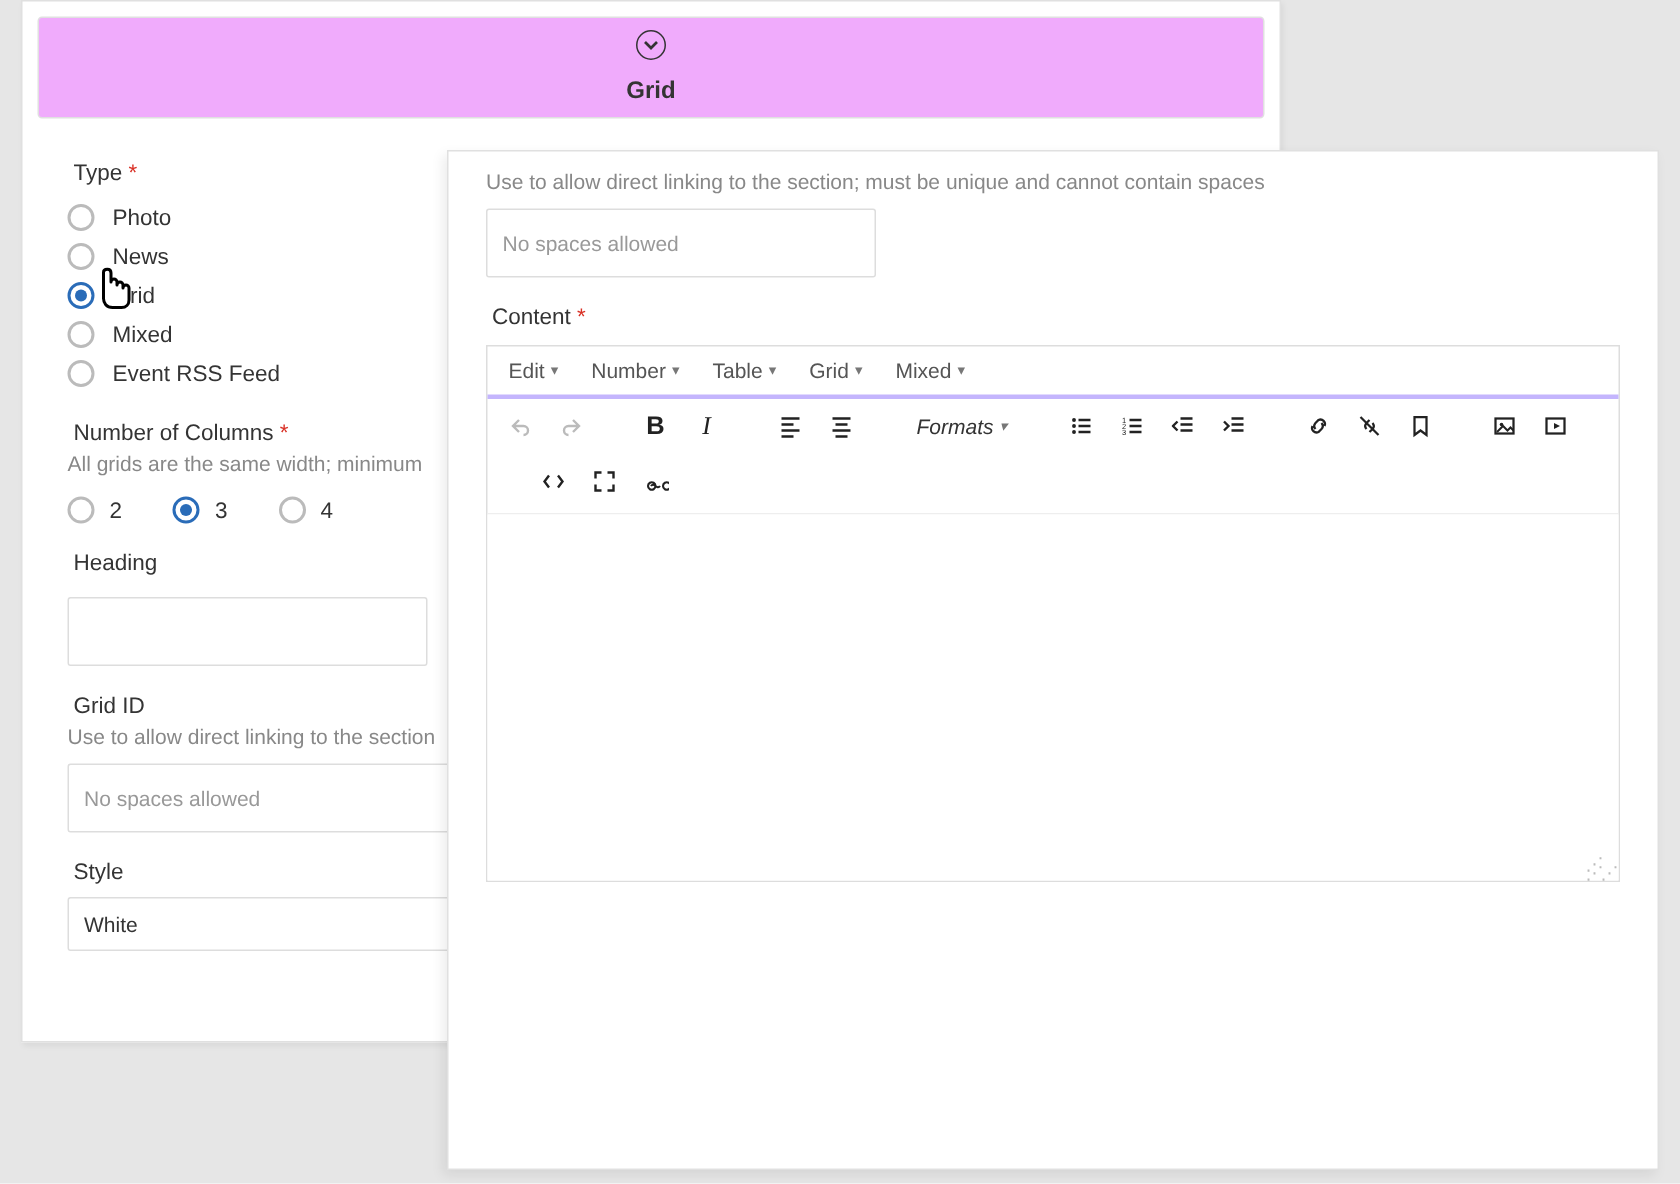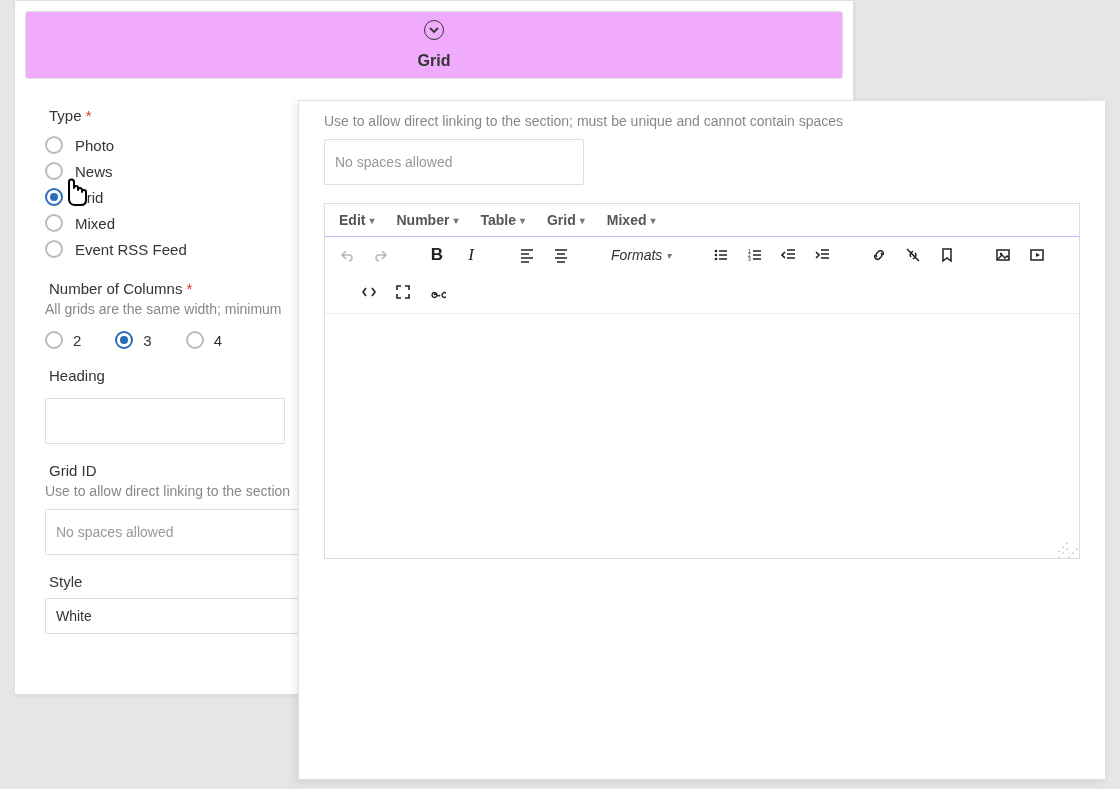--- a/index.html
+++ b/index.html
@@ -88,22 +88,21 @@
   .cursor svg { width: 40px; height: 40px; }
 
   
   .editor-wrap {
     border: 1px solid #ddd;
     margin-top: 10px;
     position: relative;
   }
   .menubar {
     display: flex; gap: 22px; padding: 8px 14px; font-size: 14px; color: #555;
-    border-bottom: 1px solid #c4b5fd;
-    font-weight: bold;
+    border-bottom: 3px solid #c4b5fd;
   }
   .menubar span { display: inline-flex; align-items: center; gap: 4px; cursor: pointer; }
   .caret-down { font-size: 10px; color: #777; }
   .toolbar {
     display: flex; align-items: center; flex-wrap: wrap;
     gap: 14px; padding: 8px 12px; border-bottom: 1px solid #eee;
   }
   .tb-btn {
     width: 20px; height: 20px; display: inline-flex; align-items: center; justify-content: center;
     color: #222; cursor: pointer; font-size: 15px;
@@ -212,20 +211,23 @@
     </svg>
   </div>
 </div>
 
 <div id="cards-panel" class="panel">
   <div class="panel-body">
     <div class="hint">Use to allow direct linking to the section; must be unique and cannot contain spaces</div>
     <input class="text-input" placeholder="No spaces allowed" style="">
 
     <div class="section">
+      <div class="label-row">
+        <span>Content</span> <span class="req">*</span>
+      </div>
       <div class="editor-wrap">
         <div class="menubar">
           <span>
               <span>Edit</span>
               <span class="caret-down">▾</span>
             </span>
           <span>
               <span>Number</span>
               <span class="caret-down">▾</span>
             </span>

